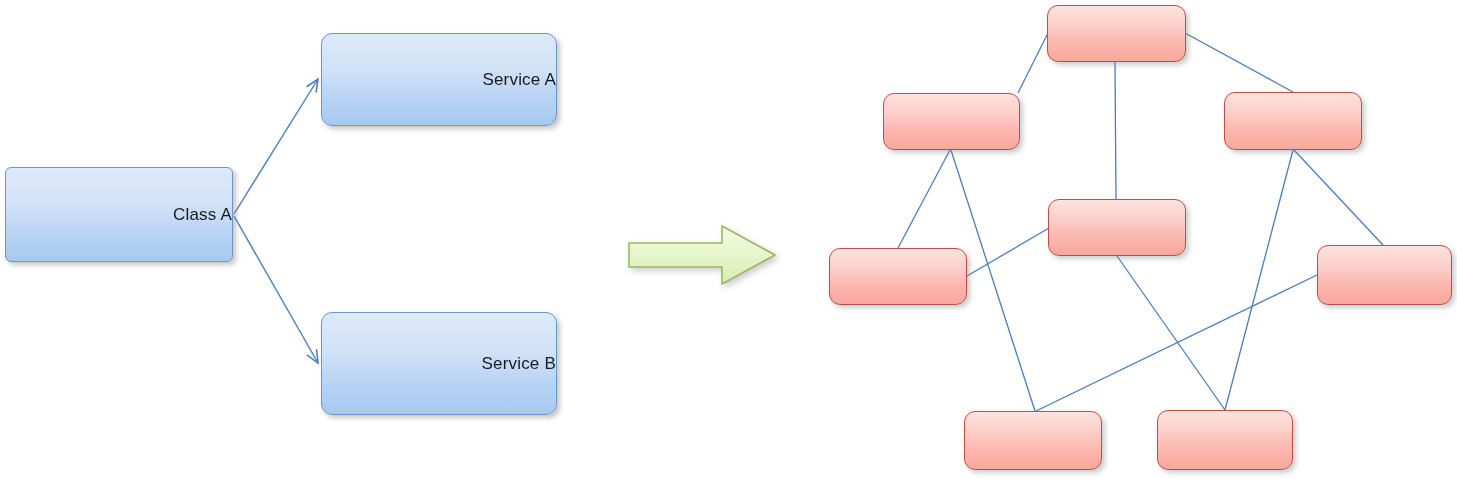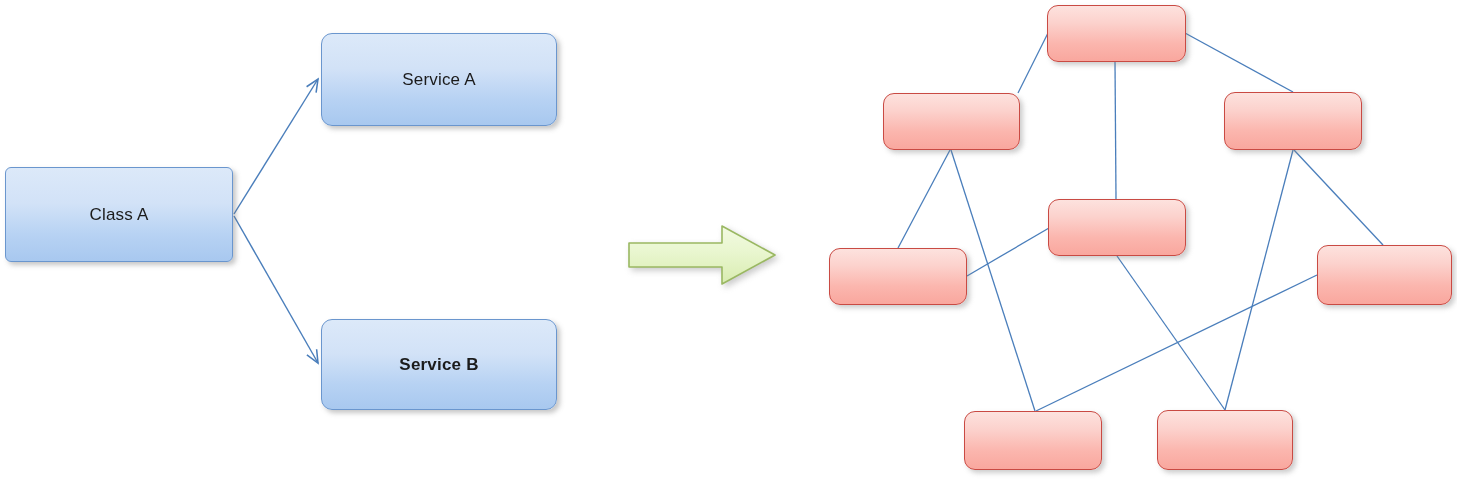--- a/index.html
+++ b/index.html
@@ -26,21 +26,21 @@
     width: 1457px;
     height: 479px;
     pointer-events: none;
   }
   
   .node {
     position: absolute;
     box-sizing: border-box;
     display: flex;
     align-items: center;
-    justify-content: center;
+    justify-content: flex-end;
     border-radius: 11px;
     text-align: center;
   }
   .node-blue {
     border: 1.4px solid #6a96ce;
     background: linear-gradient(to bottom, #dce9f9 0%, #d2e2f7 38%, #b7d2f3 72%, #a8c8ef 100%);
     box-shadow: 3px 3px 5px rgba(120,120,120,0.42);
     color: #1b1b1b;
     font-size: 17px;
     letter-spacing: 0.2px;
@@ -74,21 +74,21 @@
   </svg>
 
   <div class="node node-blue" style="left:5px; top:167px; width:228px; height:95px;border-radius:6px;">
     <span>Class A</span>
   </div>
 
   <div class="node node-blue" style="left:321px; top:33px; width:236px; height:93px;">
     <span>Service A</span>
   </div>
 
-  <div class="node node-blue" style="left:321px; top:319px; width:236px; height:91px;font-weight:bold;">
+  <div class="node node-blue" style="left:321px; top:312px; width:236px; height:103px;">
     <span>Service B</span>
   </div>
 
   <svg class="green-arrow" style="left:628px; top:225px;" width="148" height="60" viewBox="0 0 148 60" xmlns="http://www.w3.org/2000/svg">
     <defs>
       <linearGradient id="greenGrad" x1="0" y1="0" x2="0" y2="1">
         <stop offset="0%" stop-color="#f2faE2"></stop>
         <stop offset="45%" stop-color="#e9f6cf"></stop>
         <stop offset="100%" stop-color="#d8ecb0"></stop>
       </linearGradient>

